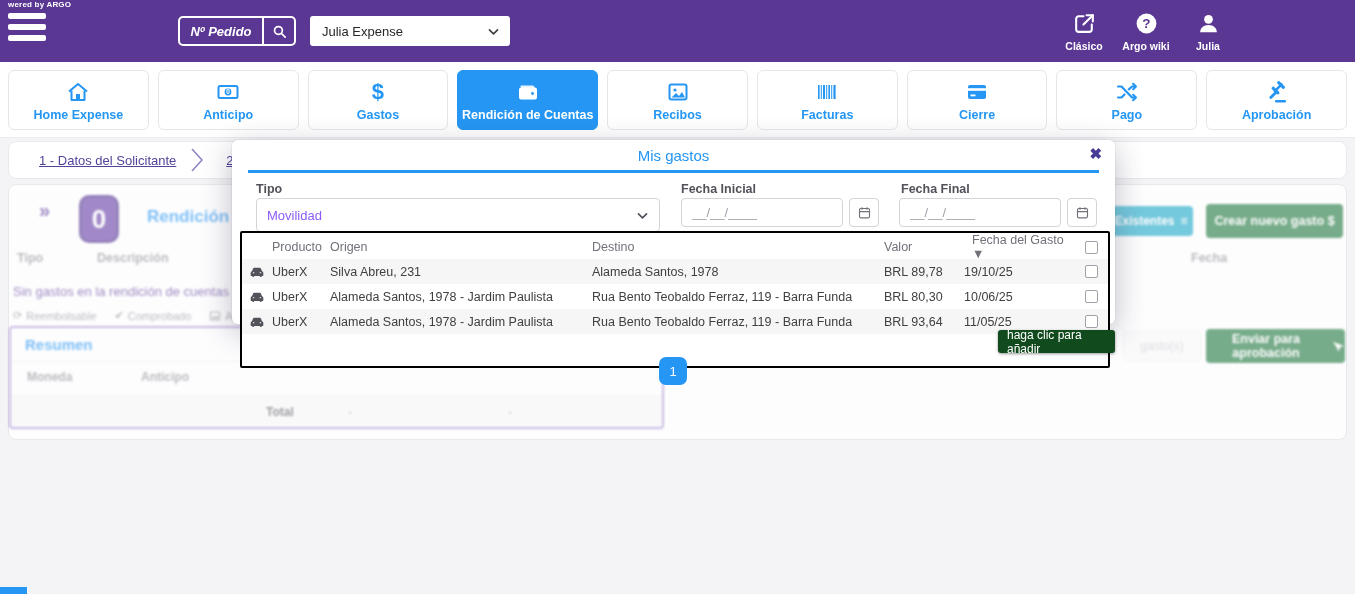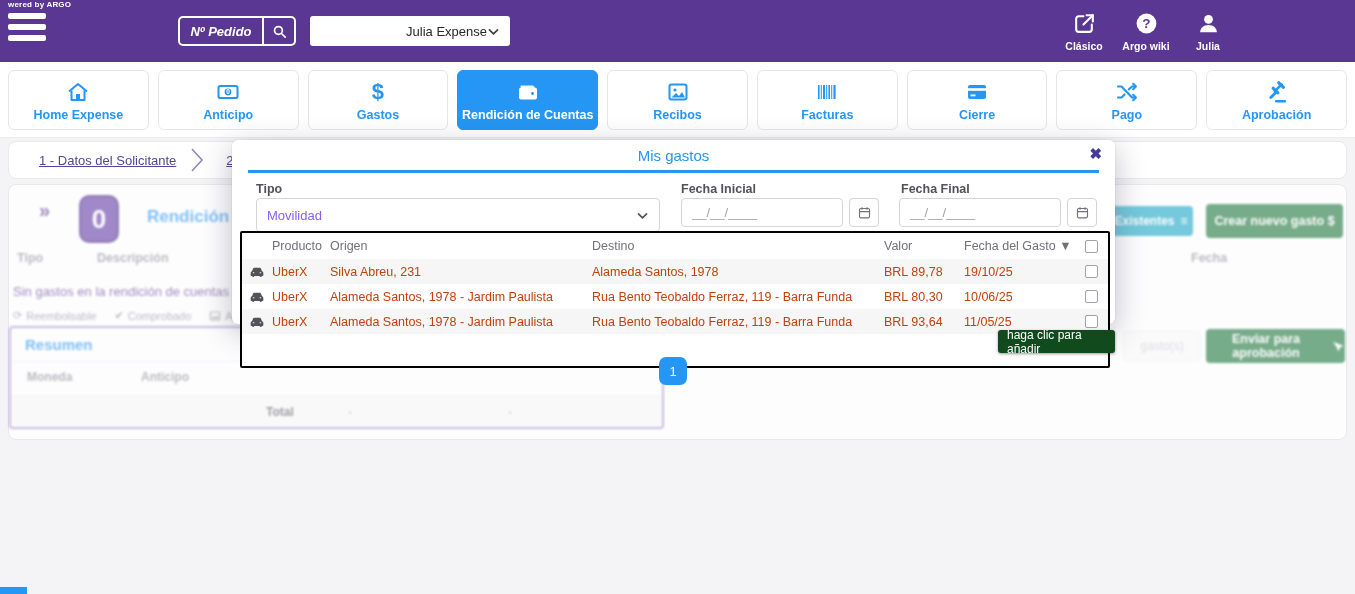--- a/index.html
+++ b/index.html
@@ -16,21 +16,21 @@
   
   .appbar { position:absolute; top:0; left:0; width:1355px; height:62px; background:#5b3794; z-index:3; }
   .powered { position:absolute; top:0px; left:8px; color:#fff; font-size:8px; font-weight:bold; letter-spacing:.2px; }
   .hamburger { position:absolute; top:13px; left:8px; width:38px; height:34px; cursor:pointer; }
   .hamburger span { display:block; height:6px; background:#fff; border-radius:2px; margin-bottom:5px; }
   .searchgrp { position:absolute; left:178px; top:16px; width:118px; height:30px; border:2px solid #fff; border-radius:5px; display:flex; }
   .searchgrp input { flex:1; min-width:0; background:transparent; border:none; outline:none; color:#5eead4; font-style:italic; font-weight:bold; font-size:13px; text-align:center; font-family:inherit; }
   .searchgrp input::placeholder { color:#fff; opacity:1; }
   .searchbtn { width:32px; border-left:2px solid #fff; display:flex; align-items:center; justify-content:center; cursor:pointer; }
   .profsel { position:absolute; left:310px; top:16px; width:200px; height:30px; background:#fff; border-radius:3px; display:flex; align-items:center; padding:0 10px 0 12px; font-size:13px; color:#27272a; cursor:pointer; }
-  .profsel .val { flex:1;text-align:right; }
+  .profsel .val { flex:1; }
   .appacts { position:absolute; left:1056px; top:8px; display:flex; gap:6px; }
   .appact { width:56px; display:flex; flex-direction:column; align-items:center; color:#fff; cursor:pointer; }
   .appact .aicon { height:30px; display:flex; align-items:center; }
   .appact .albl { font-size:10.5px; font-weight:bold; margin-top:2px; }
 
   
   .navstrip { position:absolute; top:62px; left:0; width:1355px; height:76px; background:#fff; border-bottom:1px solid #ececef; }
   .tiles { position:absolute; top:8px; left:8px; width:1339px; height:60px; display:flex; gap:9px; }
   .tile { --tile-bg:#fff; flex:1; background:var(--tile-bg); border:1px solid #e6e6ea; border-radius:6px; display:flex; flex-direction:column; align-items:center; justify-content:center; gap:3px; color:#2596f3; cursor:pointer; }
   .tile .tlabel { font-size:12.5px; font-weight:bold; }
@@ -83,26 +83,26 @@
   .fl-tipo { left:24px; } .fl-fi { left:449px; } .fl-ff { left:669px; }
   .fsel { position:absolute; left:24px; top:58px; width:404px; height:29px; border:1px solid #d4d4d8; border-radius:4px; display:flex; align-items:center; padding:16px 10px; font-size:13px; color:#8b5cf6; cursor:pointer; background:#fff; }
   .fsel .val { flex:1; }
   .dinput { position:absolute; top:58px; width:162px; height:29px; border:1px solid #d4d4d8; border-radius:4px; font-size:13px; color:#3f3f46; padding:0 10px; font-family:inherit; outline:none; }
   .dinput::placeholder { color:#a1a1aa; }
   .di-fi { left:449px; } .di-ff { left:667px; }
   .calbtn { position:absolute; top:58px; width:30px; height:29px; border:1px solid #d4d4d8; border-radius:4px; background:#fff; display:flex; align-items:center; justify-content:center; cursor:pointer; }
   .cb-fi { left:617px; } .cb-ff { left:835px; }
 
   .mtable { position:absolute; left:8px; top:91px; width:870px; height:137px; border:2px solid #000000; border-radius:2px; background:#fff; overflow:hidden; }
-  .trow { display:grid; grid-template-columns:30px 58px 262px 292px 80px 110px 34px; align-items:center; height:25px; font-size:12.5px; color:#c2410c; }
+  .trow { display:grid; grid-template-columns:30px 58px 262px 292px 80px 110px 34px; align-items:center; height:25px; font-size:12.5px; color:#404040; }
   .trow.head { height:26px; color:#71717a; cursor:default; }
   .trow .cicon { display:flex; justify-content:center; }
   .trow.r1, .trow.r3 { background:#f6f6f7; }
   .trow .chk { width:13px; height:13px; border:1px solid #a1a1aa; border-radius:2px; background:#fff; cursor:pointer; justify-self:center; }
-  .sorthead { cursor:pointer; }
+  .sorthead { cursor:pointer;margin-left:8px; }
   .addtip { position:absolute; left:766px; top:190px; height:23px; padding:0 9px; background:#114a1d; color:#fff; font-size:12px; border-radius:3px; display:flex; align-items:center; cursor:pointer; box-shadow:0 1px 3px rgba(0,0,0,.4); }
   .pager { position:absolute; left:427px; top:217px; width:28px; height:28px; background:#2596f3; border-radius:7px; color:#fff; font-size:13px; display:flex; align-items:center; justify-content:center; cursor:pointer; }
 
   .btmaccent { position:absolute; left:0; top:587px; width:27px; height:7px; background:#2596f3; }
 </style>
 </head>
 <body>
 
 <div class="appbar">
   <div class="powered">wered by ARGO</div>

